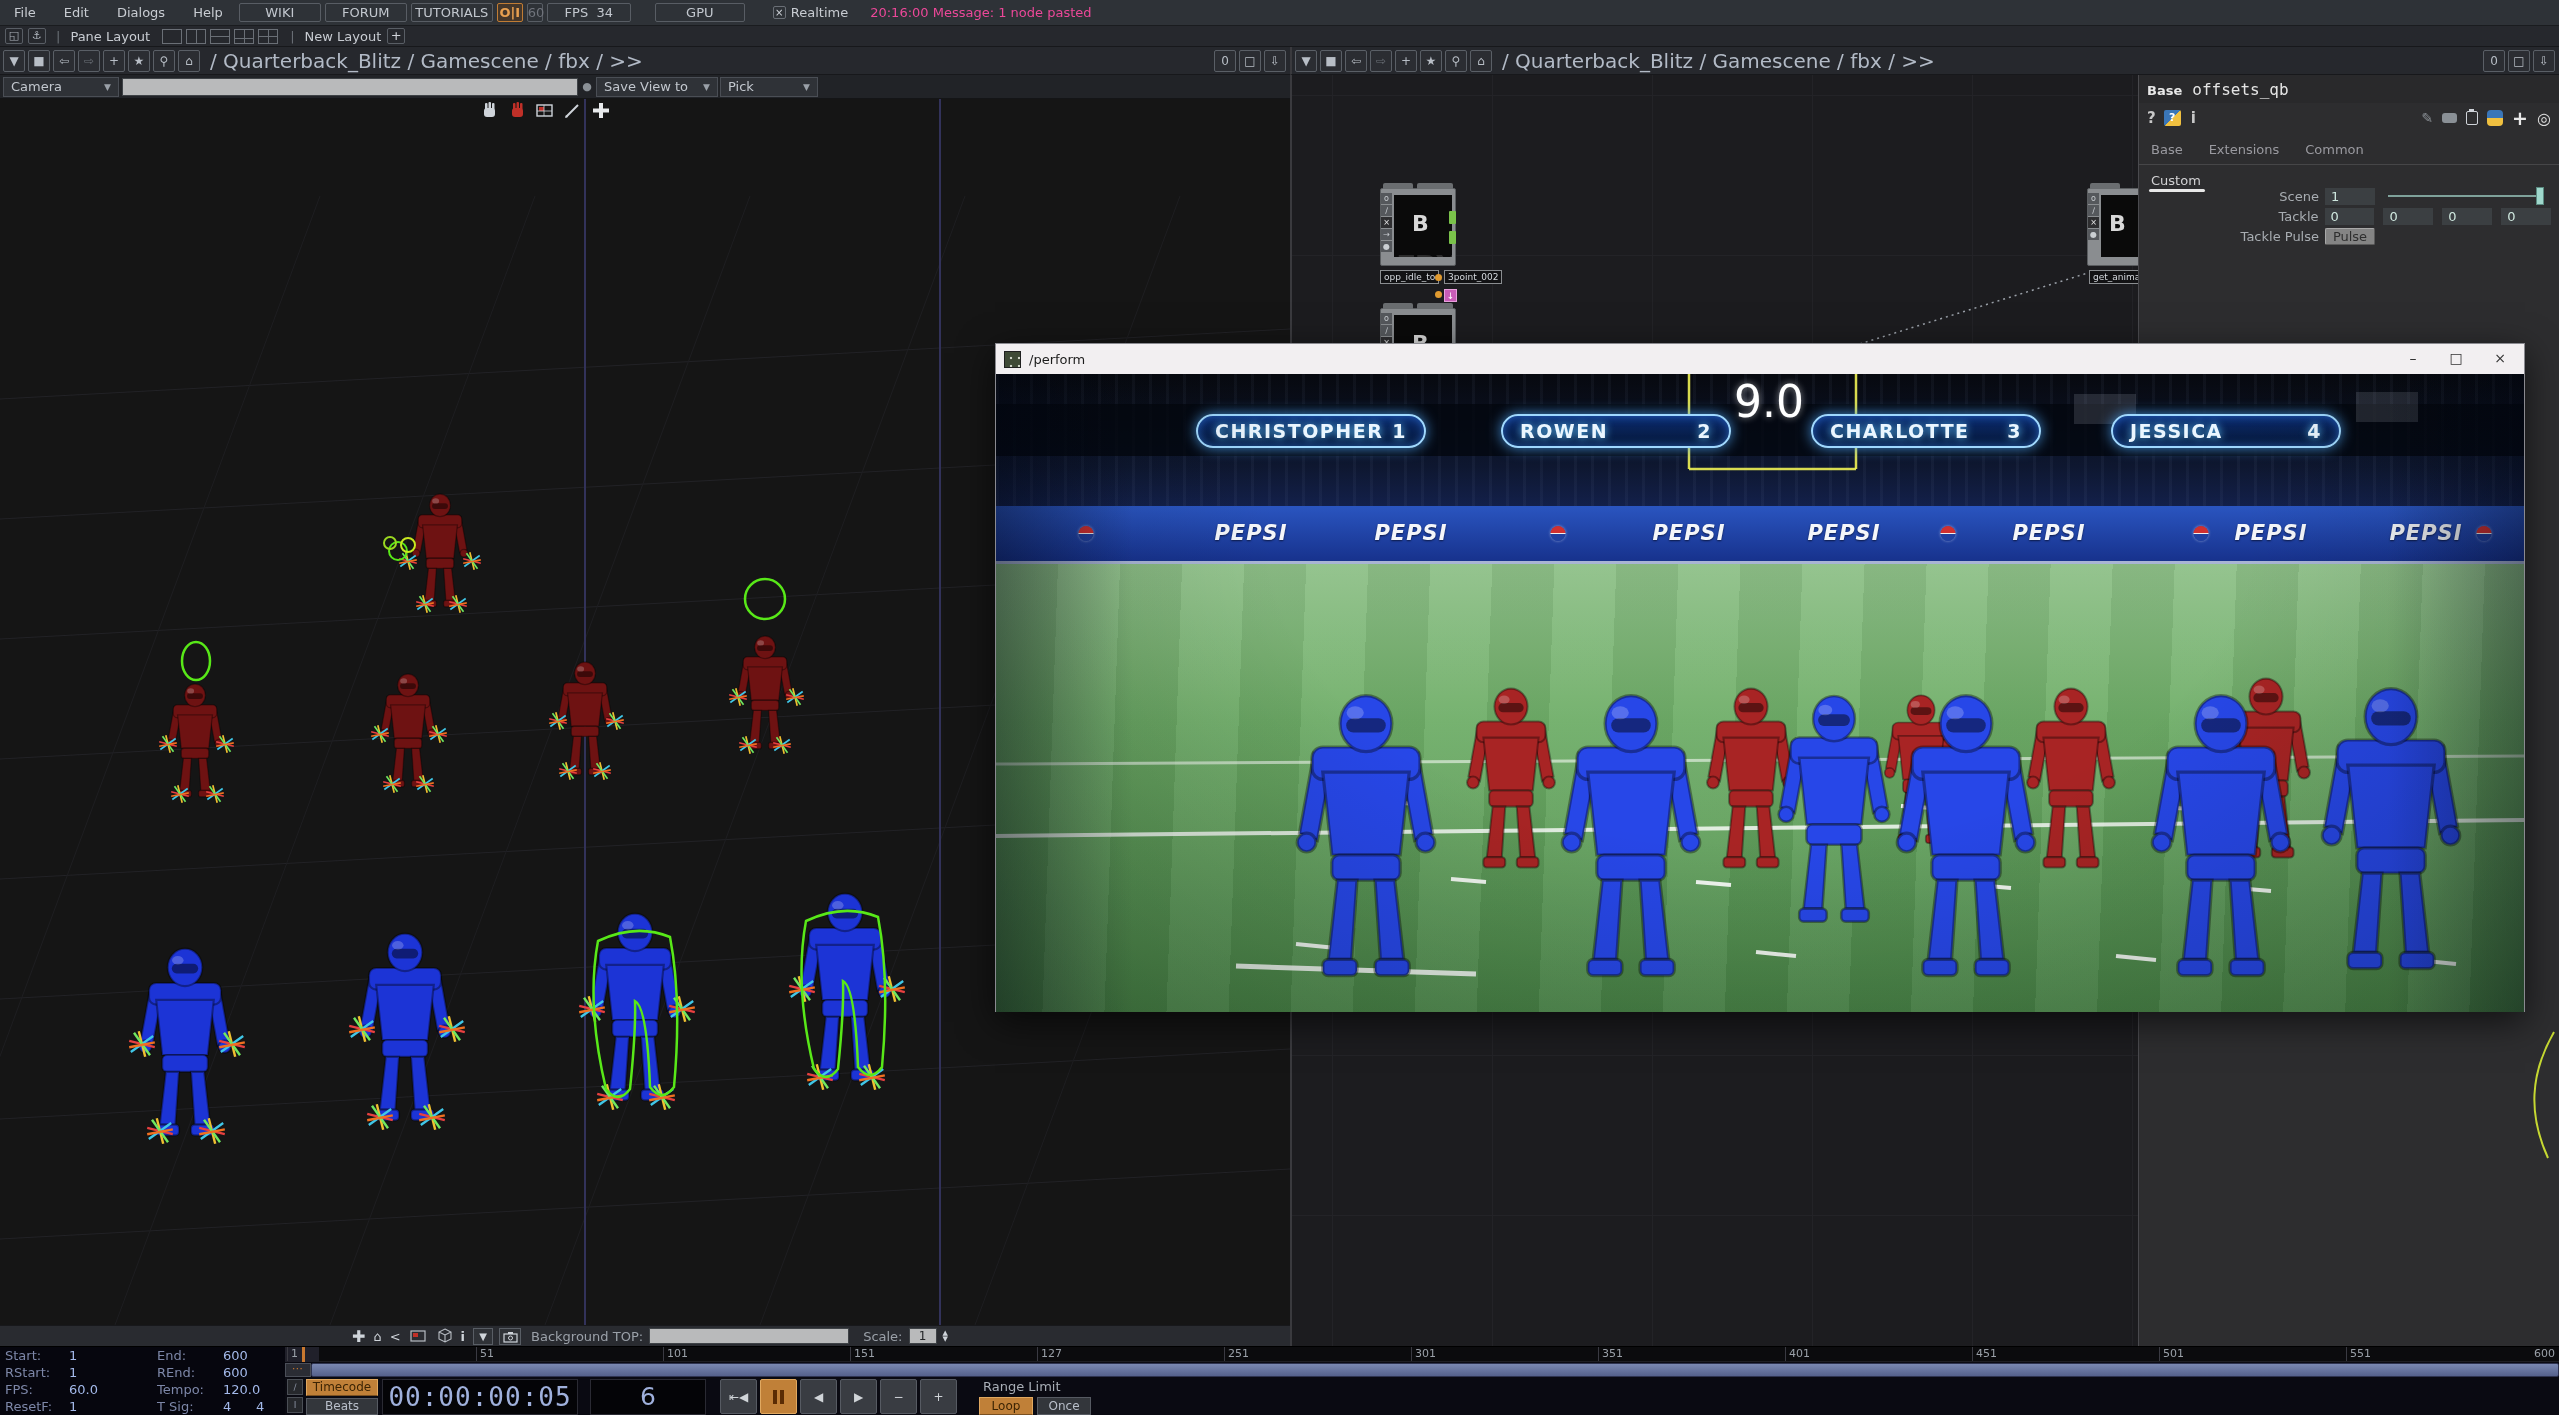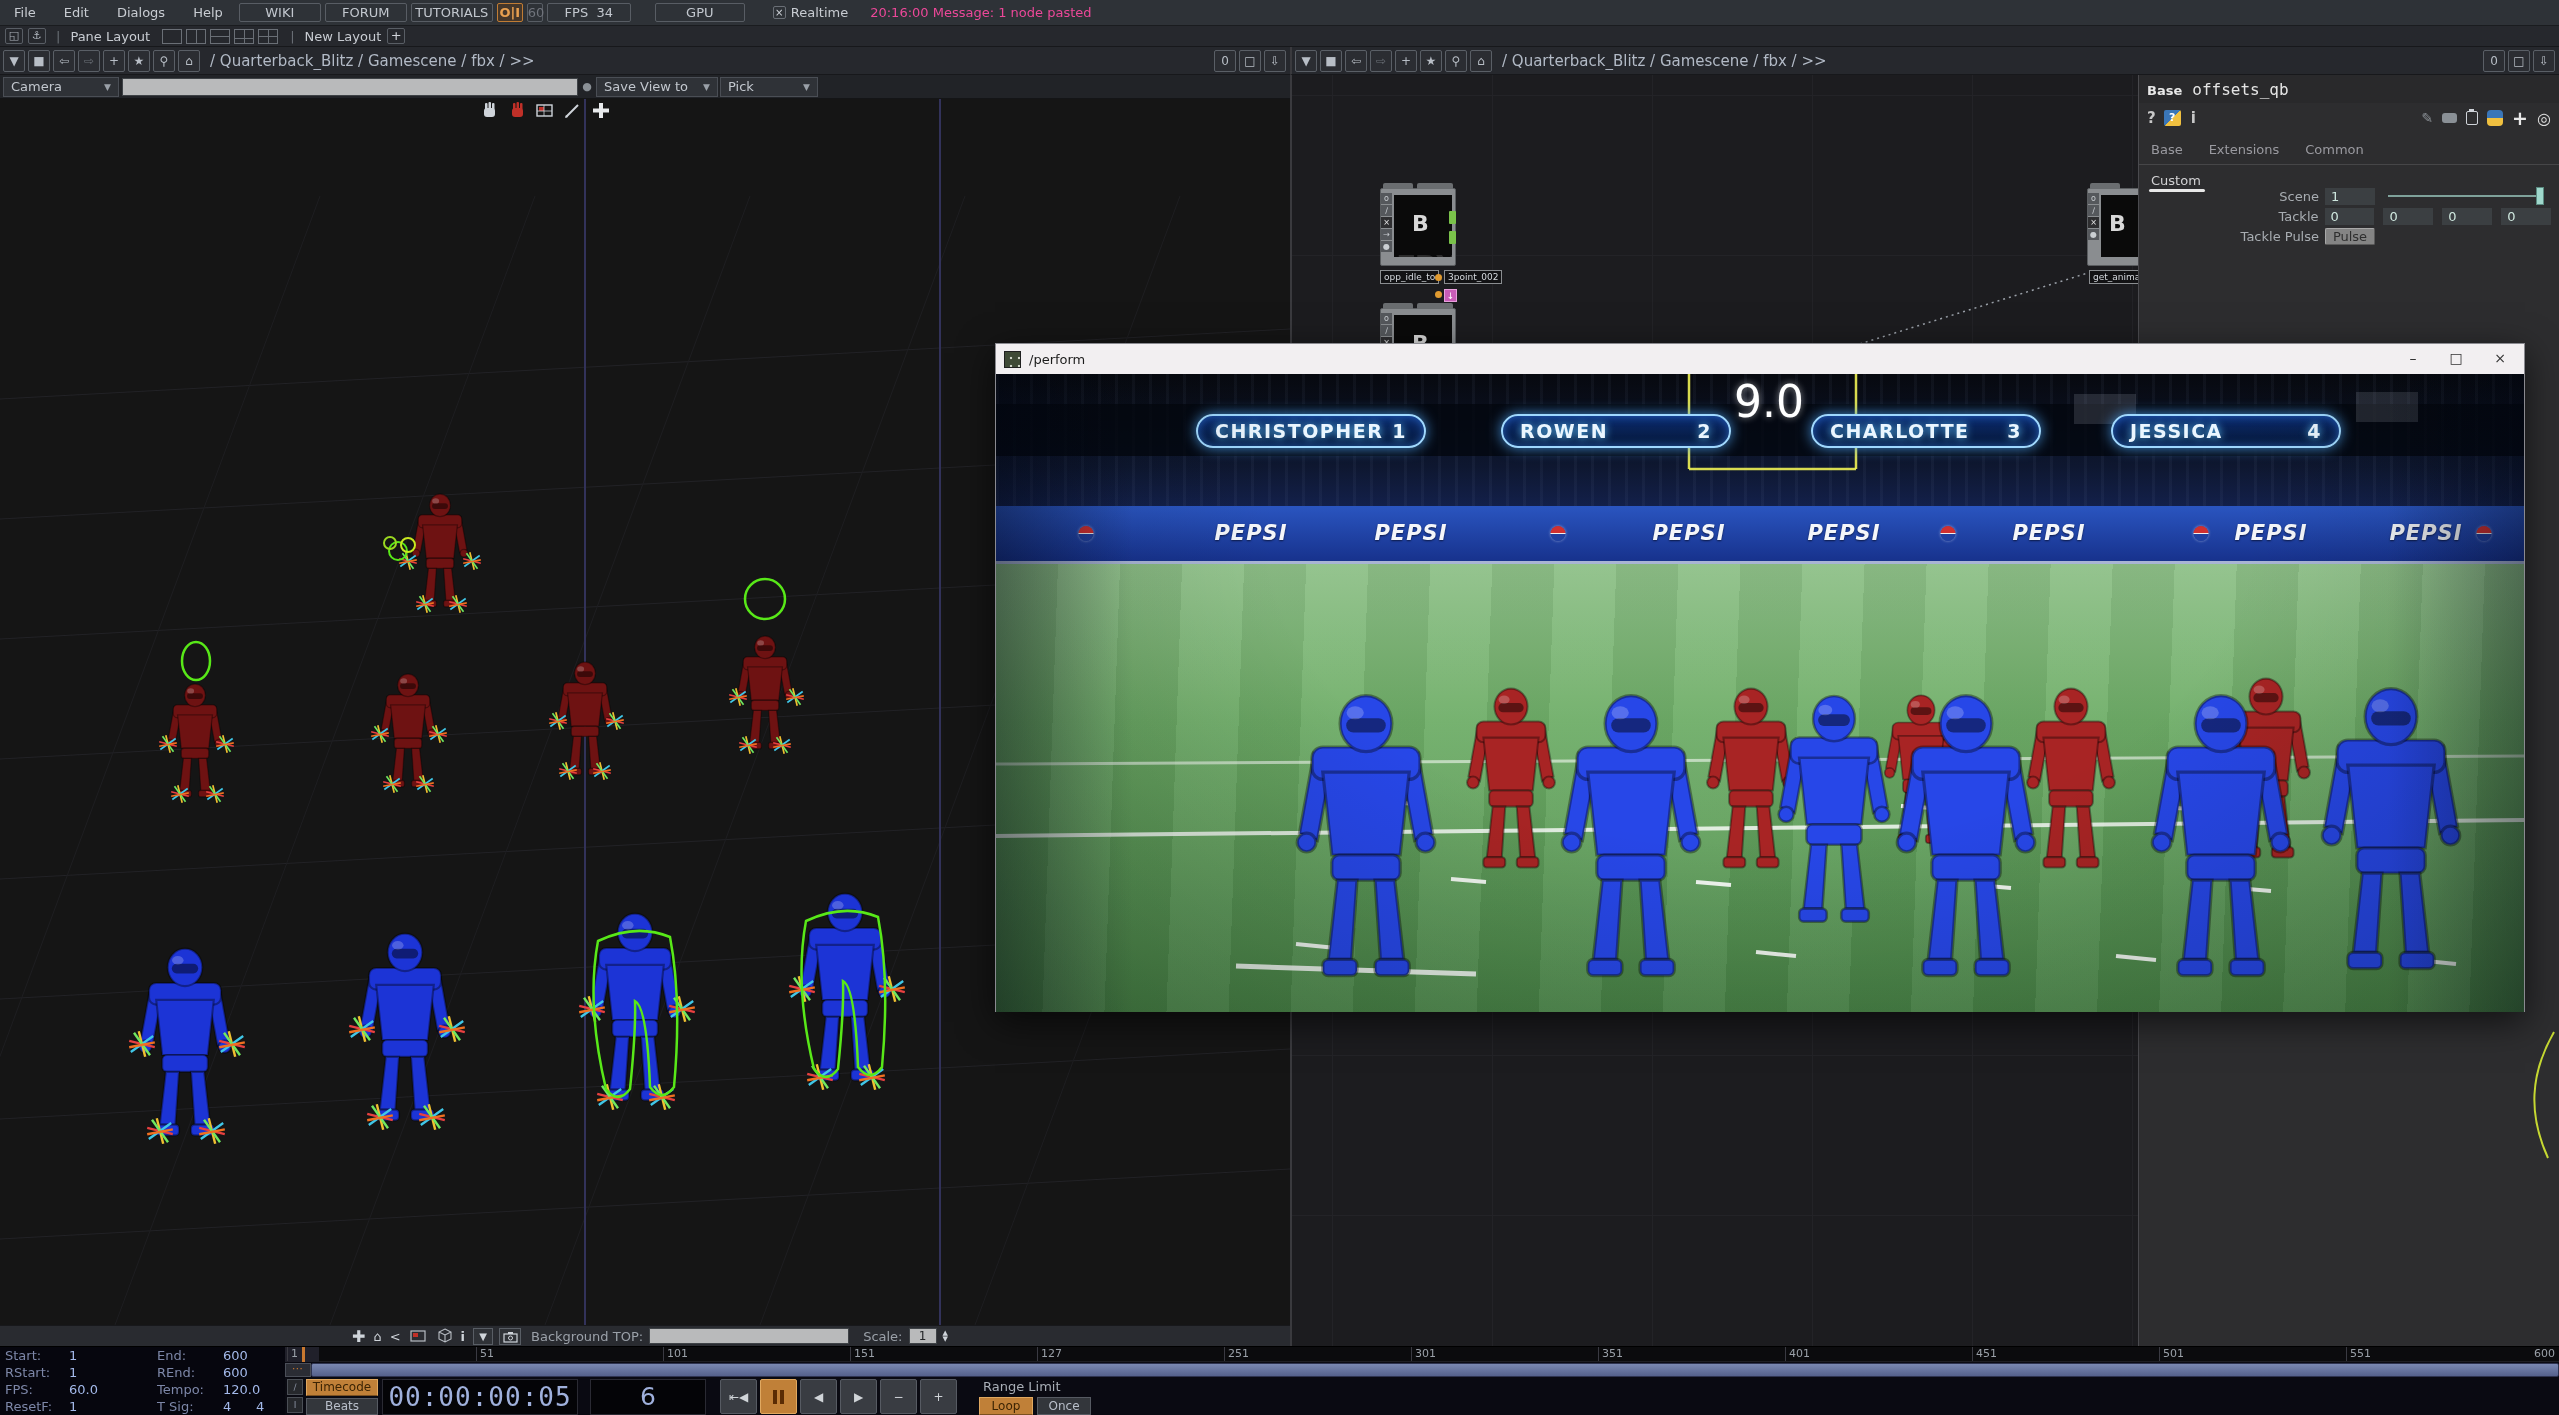--- a/index.html
+++ b/index.html
@@ -25,21 +25,21 @@
   .laybox { width:20px; height:15px; border:1px solid #6a6f76; margin:0 2px; background:#26282d; }
   .lay-v { background:linear-gradient(#6a6f76,#6a6f76) center/1px 100% no-repeat; }
   .lay-h { background:linear-gradient(#6a6f76,#6a6f76) center/100% 1px no-repeat; }
   .lay-vh { background:linear-gradient(#6a6f76,#6a6f76) center/1px 100% no-repeat, linear-gradient(#6a6f76,#6a6f76) left 0 bottom 4px/100% 1px no-repeat; }
   .lay-grid { background:linear-gradient(#6a6f76,#6a6f76) center/1px 100% no-repeat, linear-gradient(#6a6f76,#6a6f76) center/100% 1px no-repeat; }
   .plusbox { width:18px; height:16px; border:1px solid #595e65; border-radius:2px; margin-left:6px; text-align:center; line-height:14px; color:#cfd3d9; }
 
   
   .pathbar { position:absolute; height:28px; background:#26282d; display:flex; align-items:center; border-bottom:1px solid #17181b; }
   .pico { width:22px; height:22px; border:1px solid #5a5f66; border-radius:2px; margin-left:3px; font-size:12px; line-height:20px; text-align:center; color:#b8bec6; background:#2b2d32; flex:none; }
-  .pathtext { margin-left:10px; font-size:15px; color:#b2bac6; white-space:nowrap; overflow:hidden; }
+  .pathtext { margin-left:10px; font-size:20px; color:#b2bac6; white-space:nowrap; overflow:hidden; }
   .pright { margin-left:auto; display:flex; margin-right:4px; }
 
   
   .camrow { position:absolute; left:0; top:75px; width:1290px; height:24px; background:#212327; display:flex; align-items:center; border-bottom:1px solid #141517; }
   .camdrop { width:116px; height:20px; background:#2f3237; border:1px solid #4a4e55; margin-left:3px; display:flex; justify-content:space-between; align-items:center; padding:0 7px; font-size:13px; color:#c2c7ce; }
   .camfield { width:456px; height:18px; background:#b9babb; border:1px solid #3e4246; margin-left:3px; }
   .dropicon { width:14px; height:16px; margin-left:2px; color:#8a9096; font-size:11px; line-height:16px; text-align:center; }
   .viewdrop { height:20px; background:#2f3237; border:1px solid #4a4e55; margin-left:2px; display:flex; justify-content:space-between; align-items:center; padding:0 7px; font-size:13px; color:#c2c7ce; }
   .viewport { position:absolute; left:0; top:99px; width:1290px; height:1226px; background:#151515; overflow:hidden; }
   .vp-tools { position:absolute; left:478px; top:1px; display:flex; gap:6px; }

